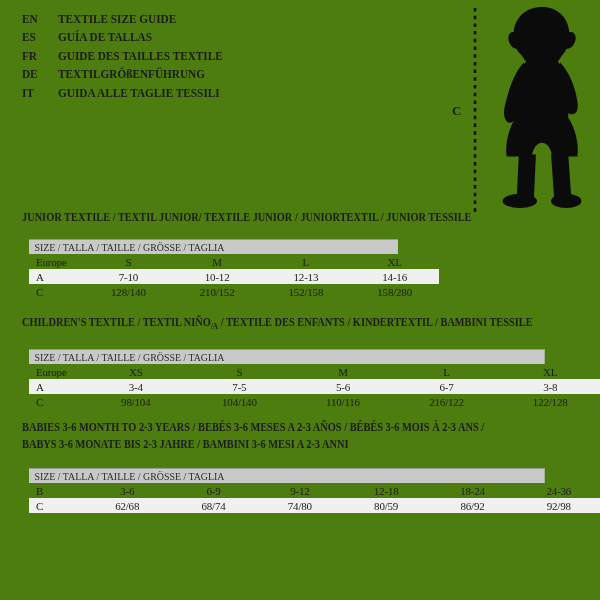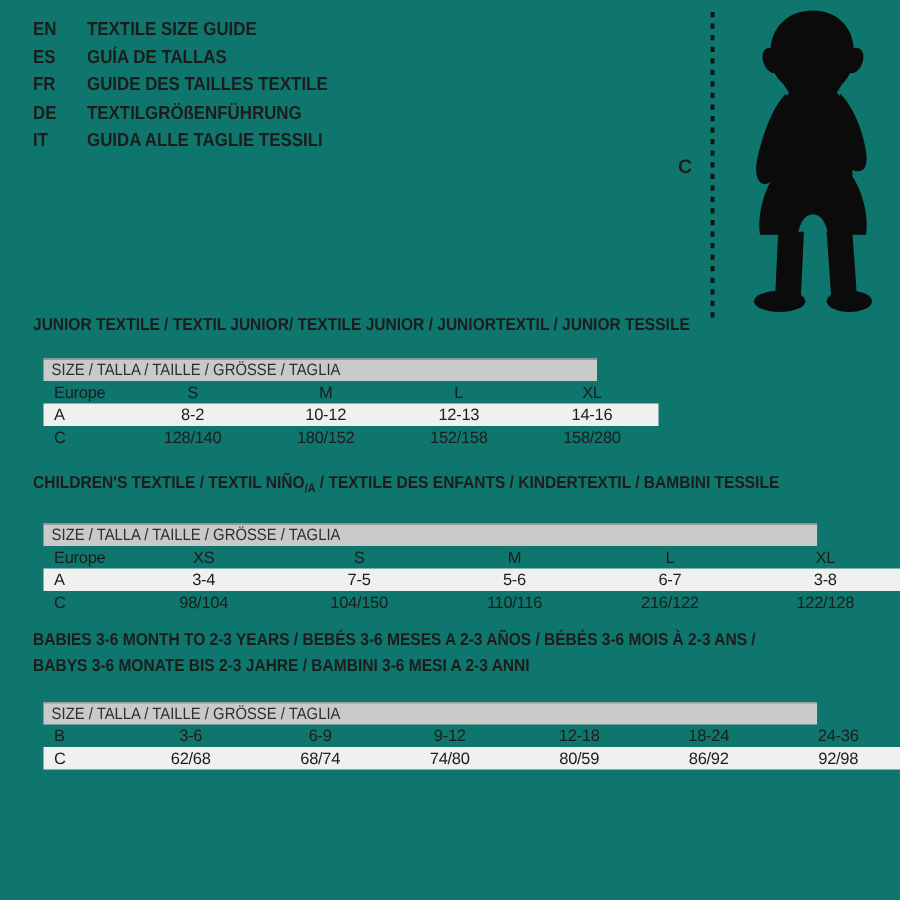--- a/index.html
+++ b/index.html
@@ -1,20 +1,20 @@
 <!DOCTYPE html>
 <html><head>
 <meta charset="utf-8">
 <style>
   html, body { margin: 0; padding: 0; background: #fff; }
   .page {
     position: relative;
     width: 600px; height: 600px;
-    background: #0f766e;
-    font-family: Liberation Sans, sans-serif;
+    background: #4d7c0f;
+    font-family: Liberation Serif, serif;
     color: #1c1c1c;
     overflow: hidden;
   }
   .cond { transform: scaleX(0.9); transform-origin: 0 50%; white-space: nowrap; }
 
   
   .langs { position: absolute; left: 22px; top: 10px; }
   .lang-row { display: flex; height: 18.5px; align-items: center; }
   .lang-code { width: 40px; font-weight: bold; font-size: 12.5px; }
   .lang-label { font-weight: bold; font-size: 12.5px; }
@@ -99,29 +99,29 @@
     <div>
         <div class="trow">
           <div class="tcell label">Europe</div>
           <div class="tcell">S</div>
           <div class="tcell">M</div>
           <div class="tcell">L</div>
           <div class="tcell">XL</div>
         </div>
         <div class="trow shaded">
           <div class="tcell label">A</div>
-          <div class="tcell">8-2</div>
+          <div class="tcell">7-10</div>
           <div class="tcell">10-12</div>
           <div class="tcell">12-13</div>
           <div class="tcell">14-16</div>
         </div>
         <div class="trow">
           <div class="tcell label">C</div>
           <div class="tcell">128/140</div>
-          <div class="tcell">180/152</div>
+          <div class="tcell">210/152</div>
           <div class="tcell">152/158</div>
           <div class="tcell">158/280</div>
         </div>
       </div>
   </div>
 
   <div class="sec-title cond" style="top:316px;"><span>CHILDREN'S TEXTILE / TEXTIL NIÑO</span><sub>/A</sub><span> / TEXTILE DES ENFANTS / KINDERTEXTIL / BAMBINI TESSILE</span></div>
   <div class="stable" style="top:349px; width:573px;">
     <div class="tbar cond">SIZE / TALLA / TAILLE / GRÖSSE / TAGLIA</div>
     <div>
@@ -137,21 +137,21 @@
           <div class="tcell label">A</div>
           <div class="tcell">3-4</div>
           <div class="tcell">7-5</div>
           <div class="tcell">5-6</div>
           <div class="tcell">6-7</div>
           <div class="tcell">3-8</div>
         </div>
         <div class="trow">
           <div class="tcell label">C</div>
           <div class="tcell">98/104</div>
-          <div class="tcell">104/150</div>
+          <div class="tcell">104/140</div>
           <div class="tcell">110/116</div>
           <div class="tcell">216/122</div>
           <div class="tcell">122/128</div>
         </div>
       </div>
   </div>
 
   <div class="sec-title cond" style="top:421px;">BABIES 3-6 MONTH TO 2-3 YEARS / BEBÉS 3-6 MESES A 2-3 AÑOS / BÉBÉS 3-6 MOIS À 2-3 ANS /</div>
   <div class="sec-title cond" style="top:438px;">BABYS 3-6 MONATE BIS 2-3 JAHRE / BAMBINI 3-6 MESI A 2-3 ANNI</div>
   <div class="stable" style="top:468px; width:573px;">

